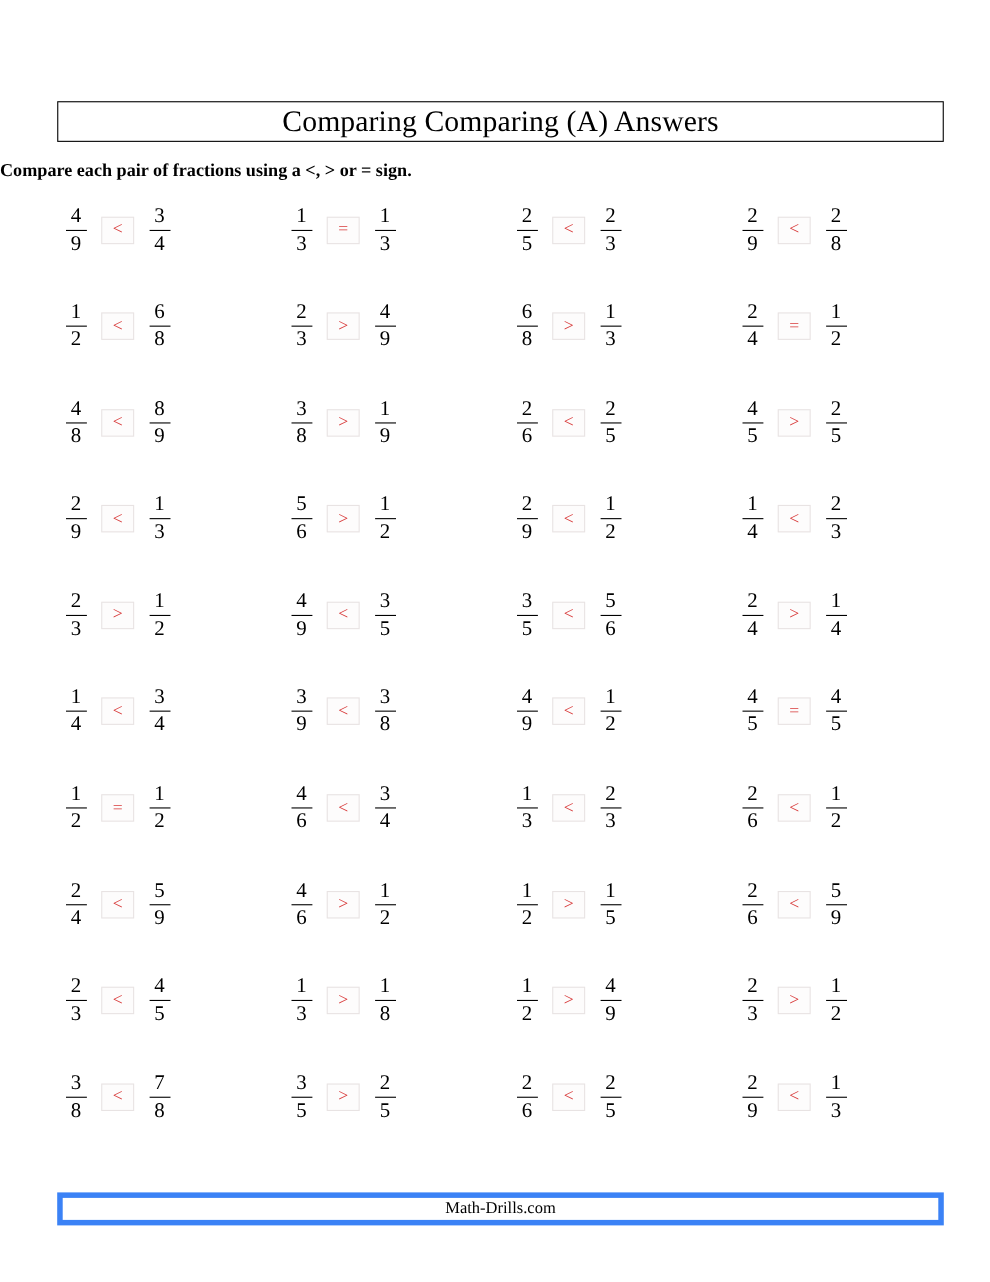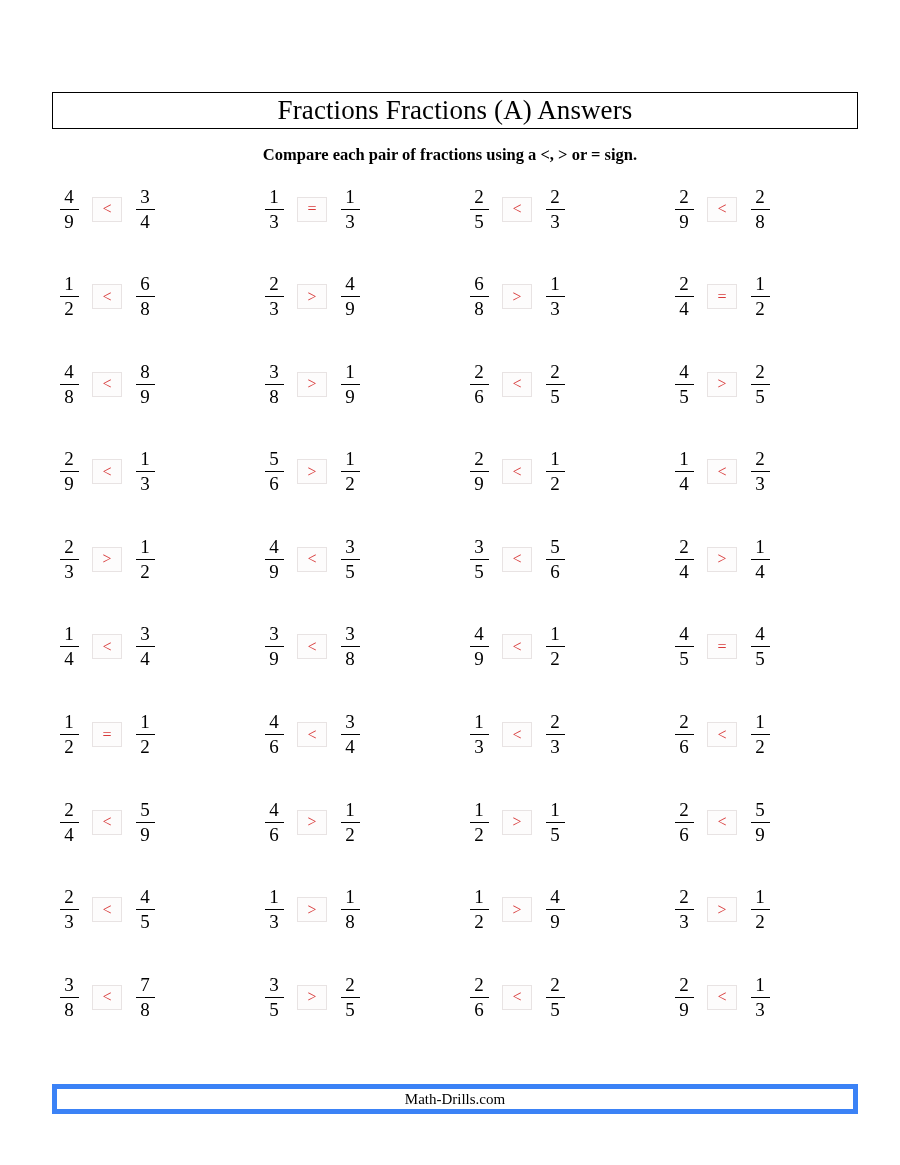--- a/index.html
+++ b/index.html
@@ -40,21 +40,20 @@
     line-height: 1;
     letter-spacing: 0.1px;
     white-space: nowrap;
   }
 
   .subtitle {
     position: absolute;
     left: 0;
     top: 145px;
     width: 900px;
-    text-align: center;
     font-size: 16.5px;
     font-weight: bold;
   }
 
   
   .grid {
     position: absolute;
     left: 44px;
     top: 176px;
     width: 820px;
@@ -131,21 +130,21 @@
   .footer-text {
     font-size: 15px;
   }
 </style>
 </head>
 <body>
 
 <div class="page">
 
   <div class="title-box">
-    <div class="title-text">Fractions Fractions (A) Answers</div>
+    <div class="title-text">Comparing Comparing (A) Answers</div>
   </div>
 
   <div class="subtitle">Compare each pair of fractions using a &lt;, &gt; or = sign.</div>
 
   <div class="grid">
       <div class="prow">
         <div class="pcell">
           <div class="problem">
             <div class="frac">
               <span class="num">4</span>

